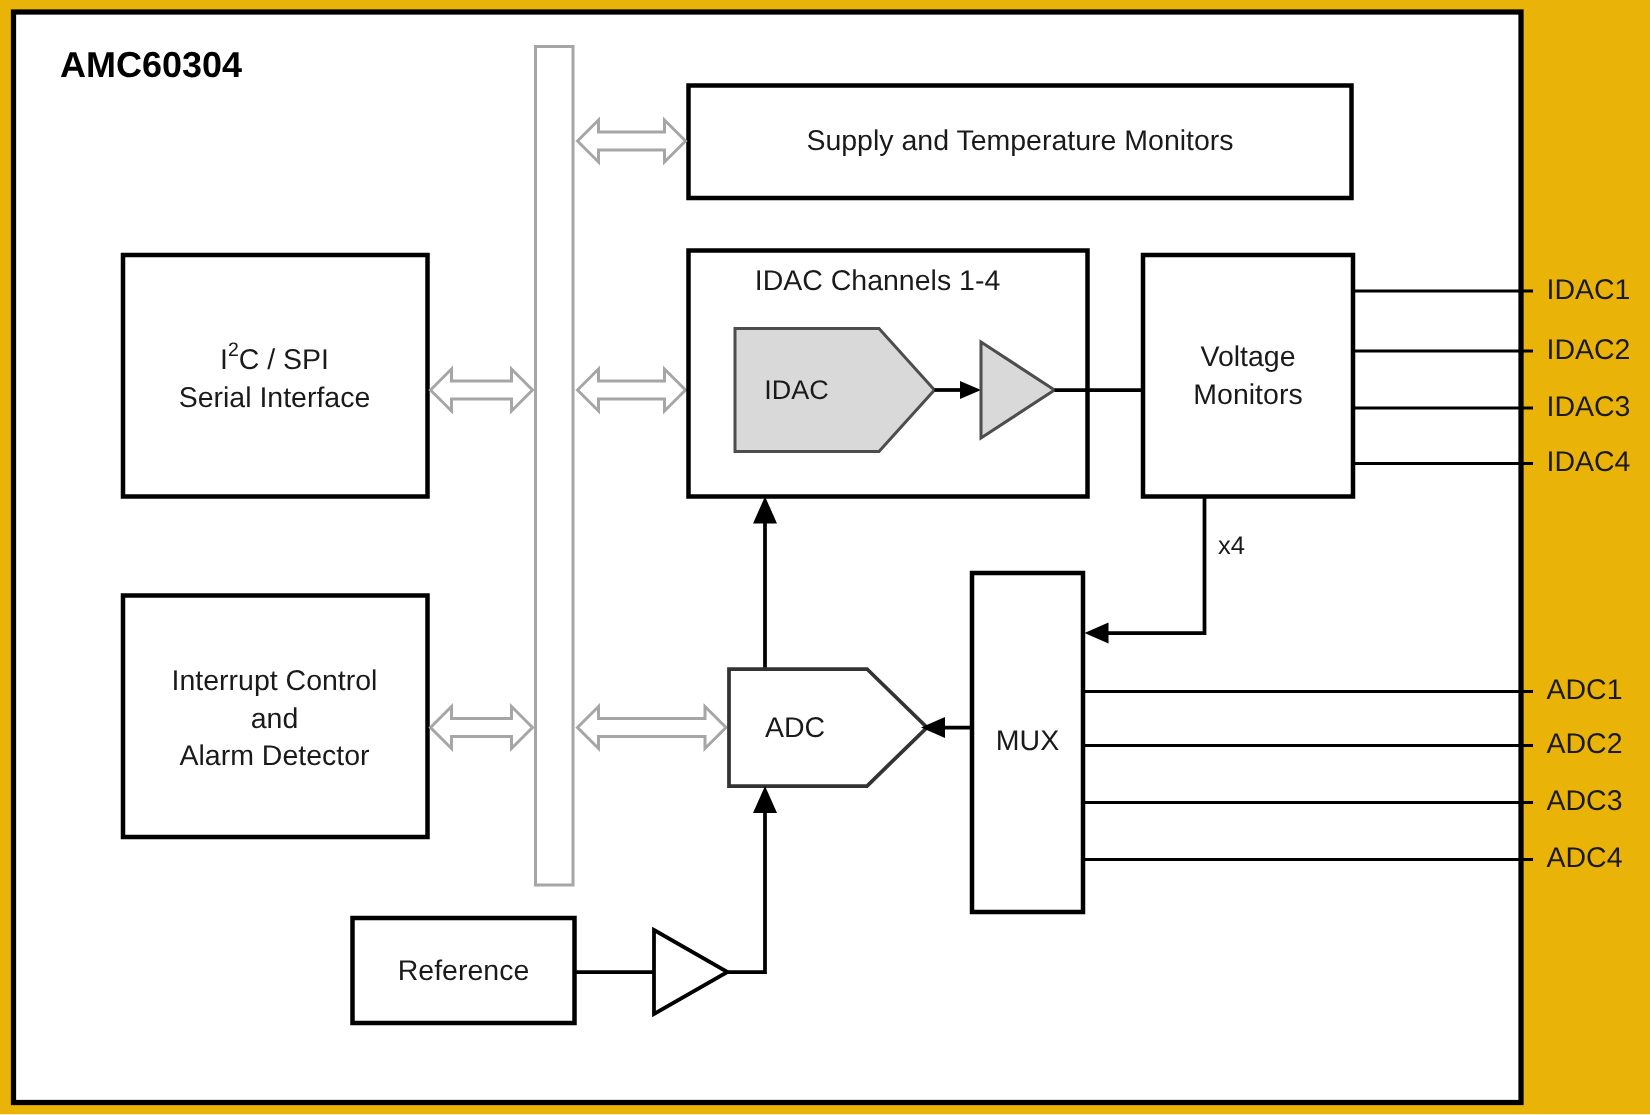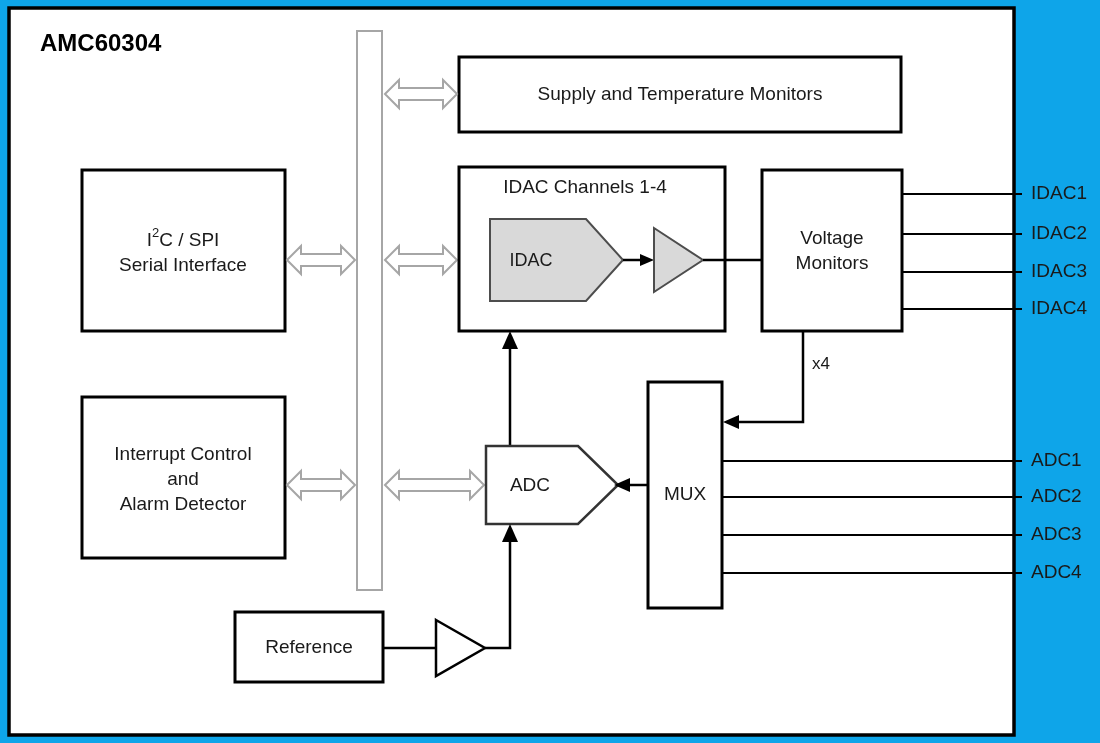--- a/index.html
+++ b/index.html
@@ -7,21 +7,21 @@
     padding: 0;
     background: #ffffff;
   }
   body {
     font-family: "Liberation Sans", sans-serif;
   }
   #stage {
     position: relative;
     width: 1100px;
     height: 743px;
-    background: #0ea5e9;
+    background: #eab308;
     overflow: hidden;
   }
   #stage svg {
     position: absolute;
     left: 0;
     top: 0;
   }
   .blk-label {
     font-size: 19px;
     fill: #1a1a1a;

